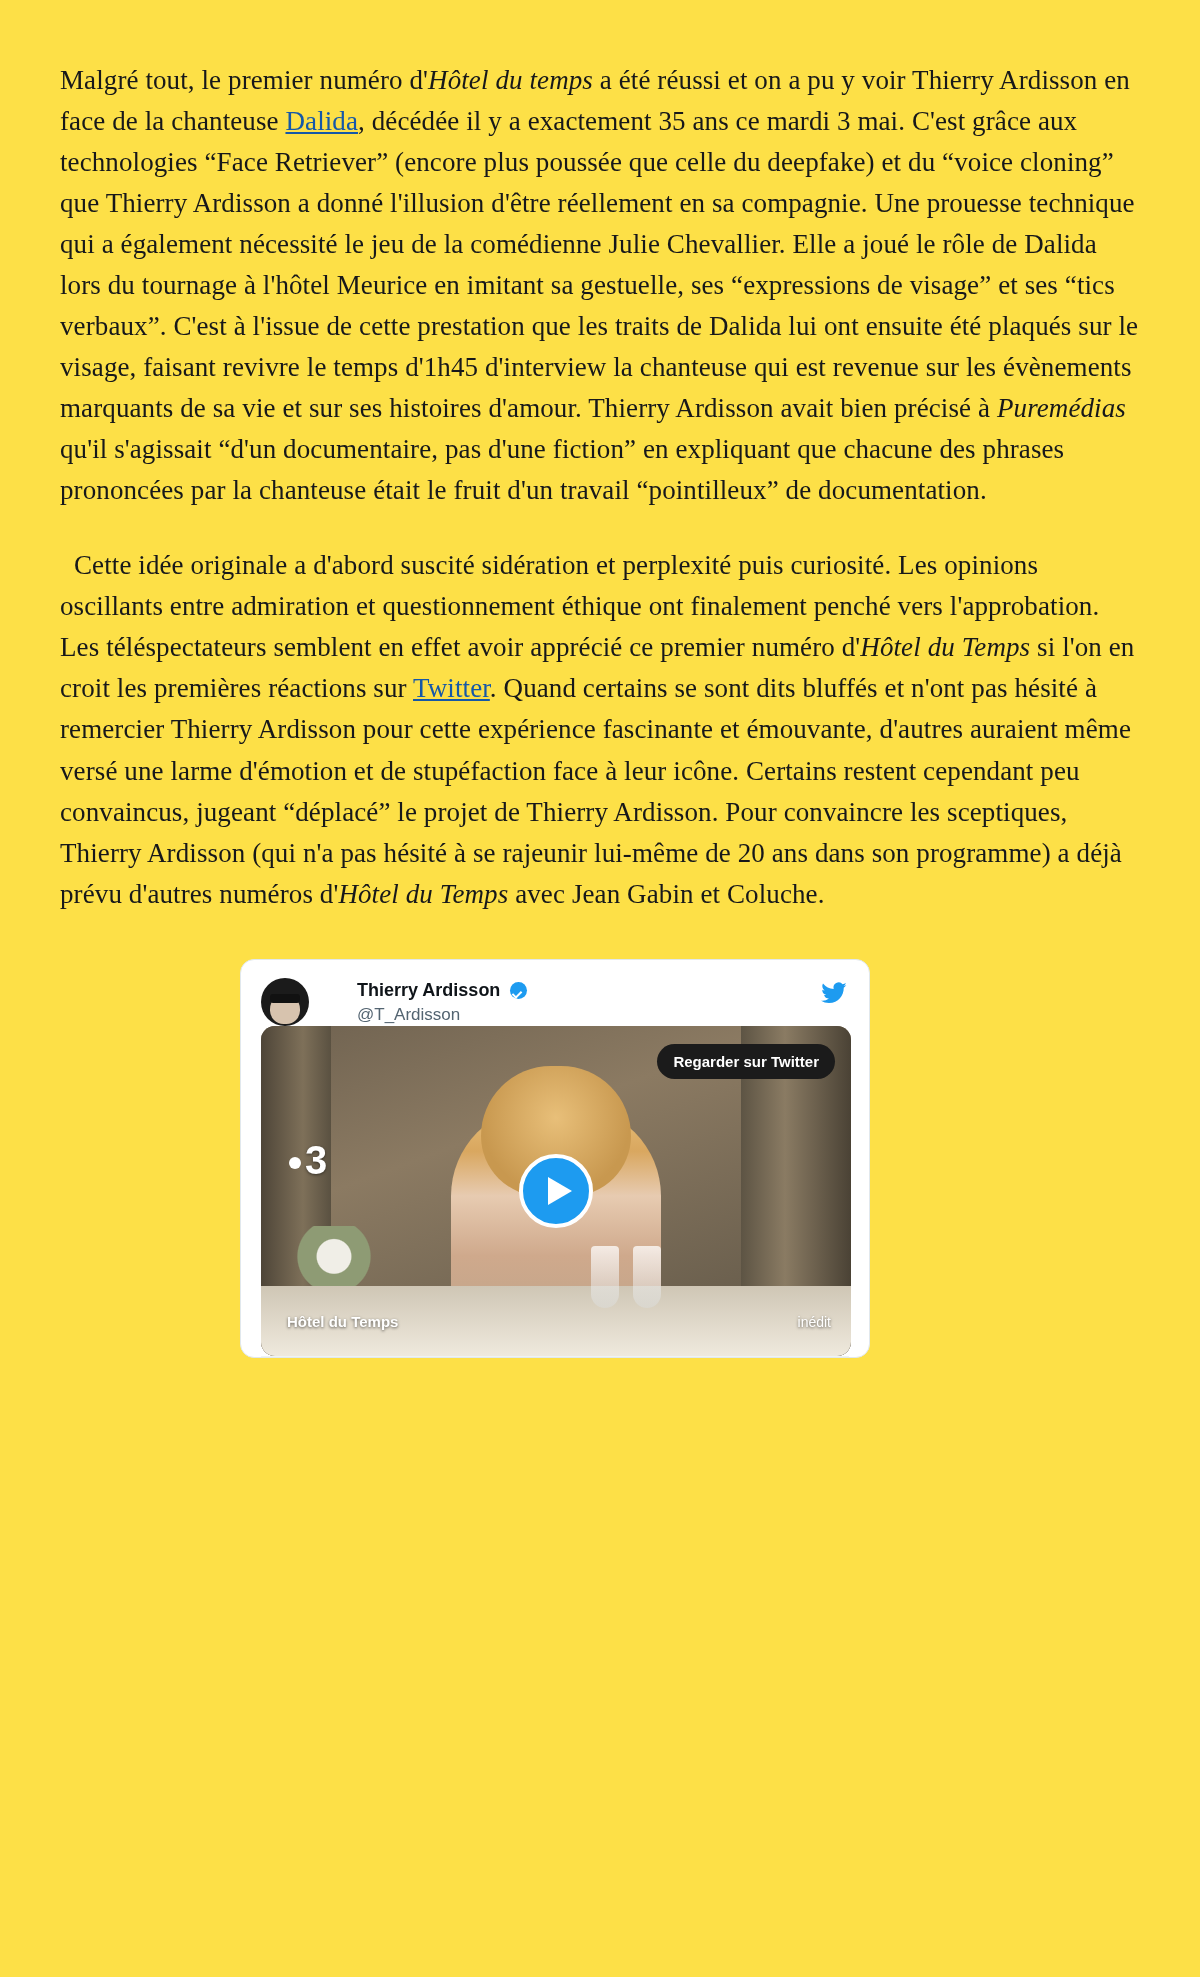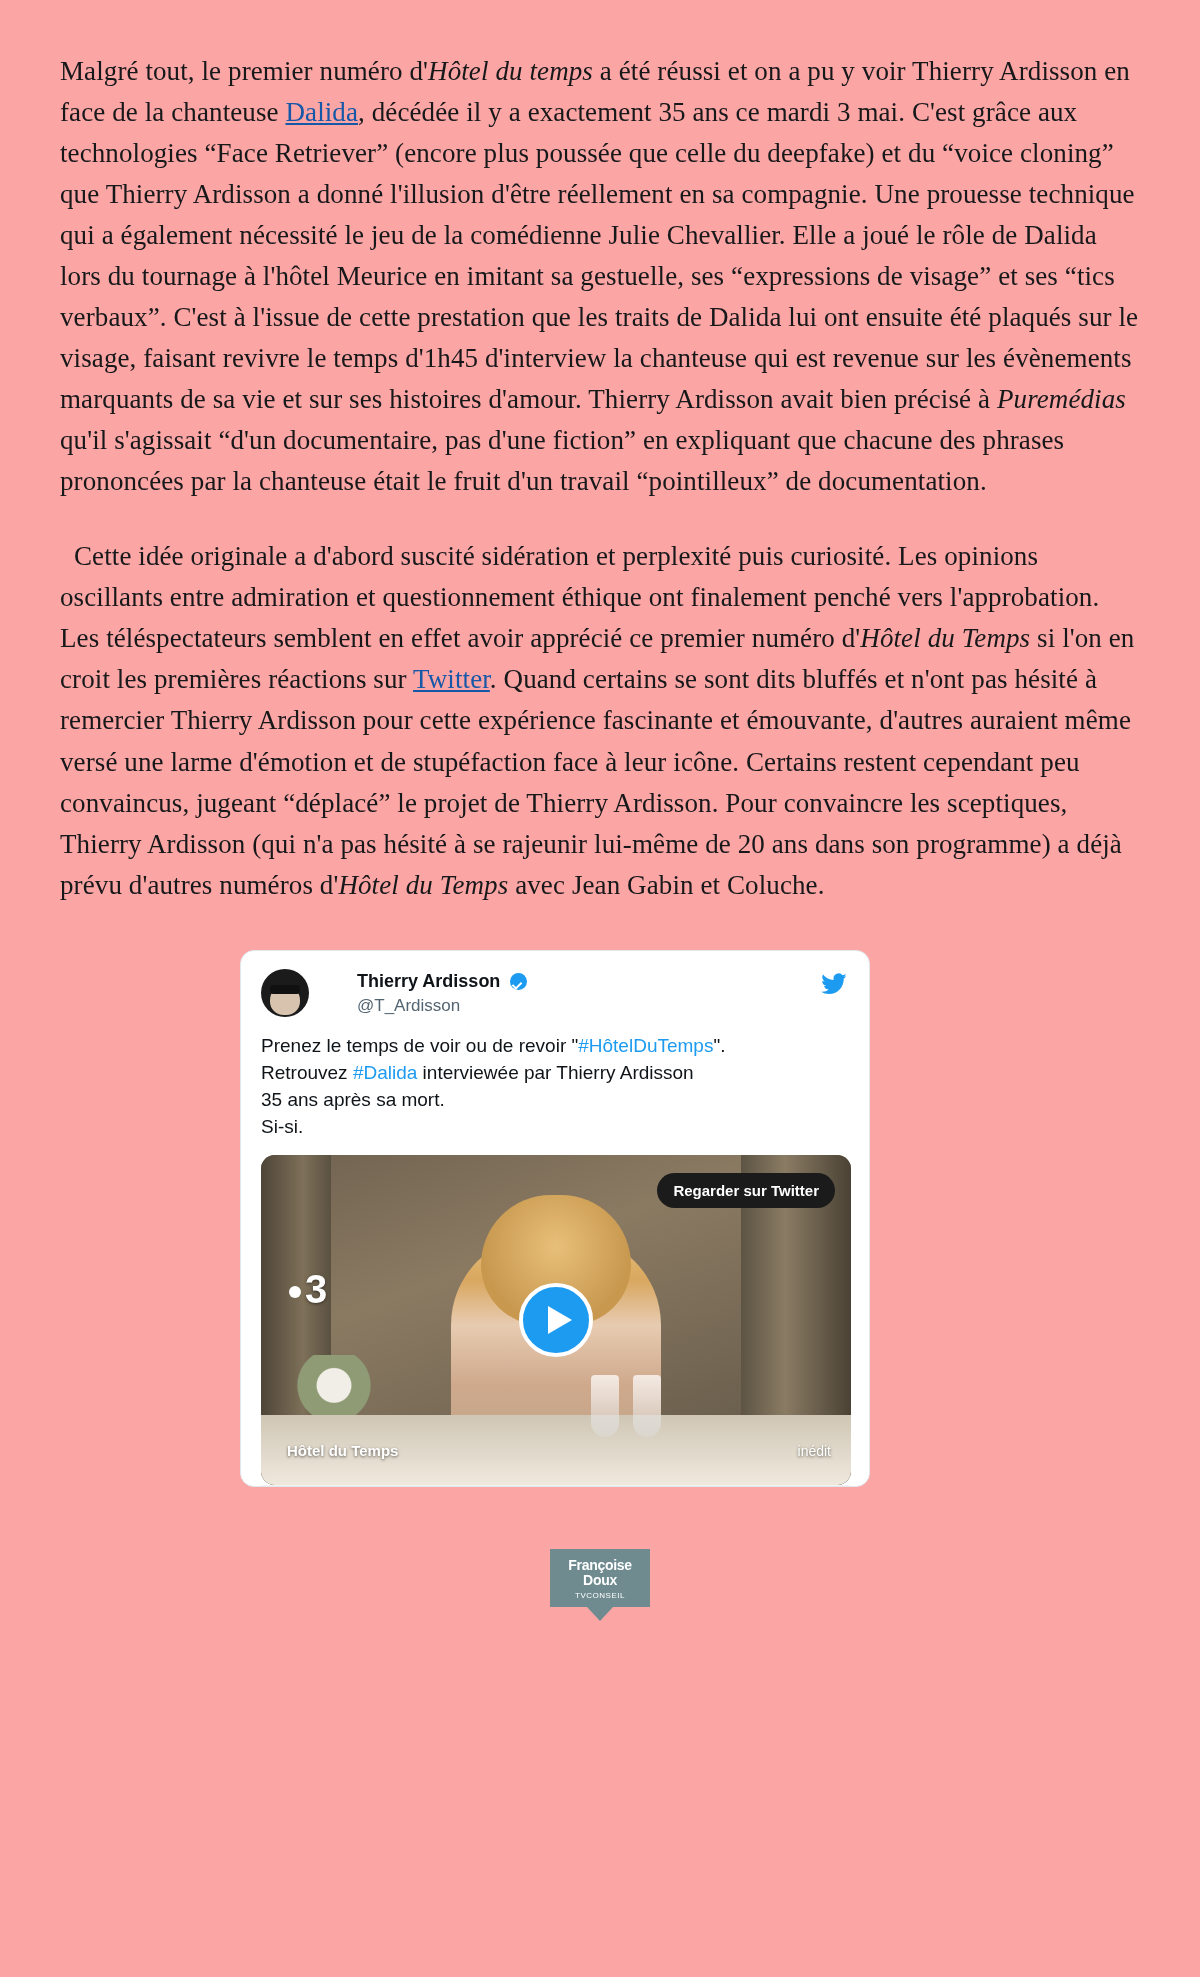--- a/index.html
+++ b/index.html
@@ -9,23 +9,23 @@
     background: #ffffff;
     width: 1200px;
   }
   body {
     font-family: "Liberation Serif", serif;
     color: #111111;
   }
   .page {
     width: 1200px;
     min-height: 1977px;
-    background: #fca5a5;
-    position: relative;
-    padding: 3px;
+    background: #fde047;
+    position: relative;
+    padding: 12px;
   }
   .article {
     width: 1080px;
     margin: 0 auto;
     padding-top: 48px;
   }
   p.para {
     font-size: 27px;
     line-height: 1.52;
     color: #17181a;
@@ -336,24 +336,20 @@
             <span class="verified"></span>
             <span class="tweet-handle">@T_Ardisson</span>
           </div>
           <div class="bird">
             <svg width="30" height="26" viewBox="0 0 24 24" aria-hidden="true">
                 <path fill="#1d9bf0" d="M23.64 4.57a9.6 9.6 0 0 1-2.75.75 4.8 4.8 0 0 0 2.1-2.65 9.6 9.6 0 0 1-3.04 1.16A4.79 4.79 0 0 0 11.7 8.2a13.6 13.6 0 0 1-9.86-5A4.79 4.79 0 0 0 3.32 9.6a4.76 4.76 0 0 1-2.17-.6v.06a4.79 4.79 0 0 0 3.84 4.7 4.8 4.8 0 0 1-2.16.08 4.79 4.79 0 0 0 4.47 3.33A9.61 9.61 0 0 1 0 19.13a13.56 13.56 0 0 0 7.35 2.16c8.82 0 13.64-7.3 13.64-13.63l-.02-.62a9.7 9.7 0 0 0 2.39-2.47z"></path>
               </svg>
           </div>
         </div>
 
-        <div class="tweet-text" id="tweettext"><span>Prenez le temps de voir ou de revoir "</span><a href="#">#HôtelDuTemps</a><span>".
-Retrouvez </span><a href="#">#Dalida</a><span> interviewée par Thierry Ardisson
-35 ans après sa mort.
-Si-si.</span></div>
 
         <div class="media">
           <div class="room"></div>
           <div class="pillar-l"></div>
           <div class="pillar-r"></div>
           <div class="flowers"></div>
           <div class="person"></div>
           <div class="hair"></div>
           <div class="table"></div>
           <div class="glass1"></div>
@@ -365,20 +361,14 @@
             </div>
           <div class="show-name">Hôtel du Temps</div>
           <div class="inedit">inédit</div>
         </div>
       </div>
 
       <div class="tweet-divider"></div>
     </div>
   </div>
 
-  <div class="footer">
-    <div class="logo-box">
-      <div class="l1">Françoise Doux</div>
-      <div class="l2">TVCONSEIL</div>
-    </div>
-  </div>
 
 </div>
 
 </body></html>

